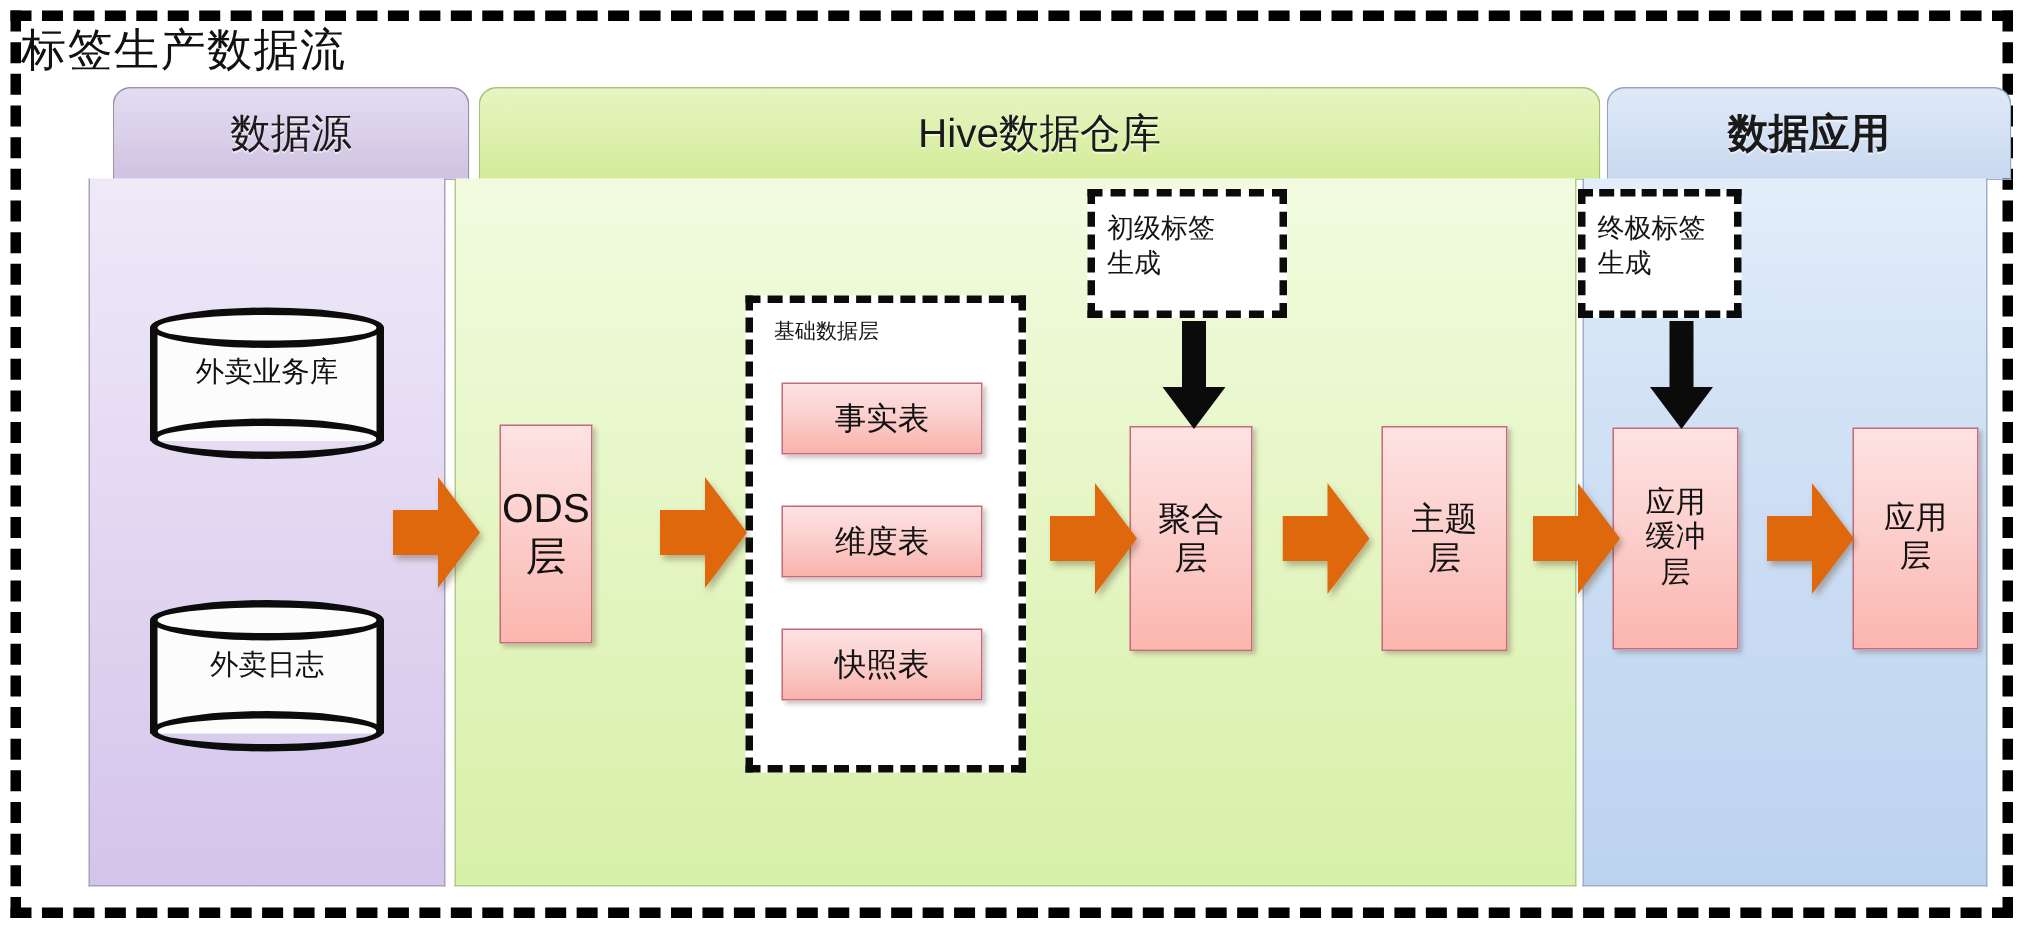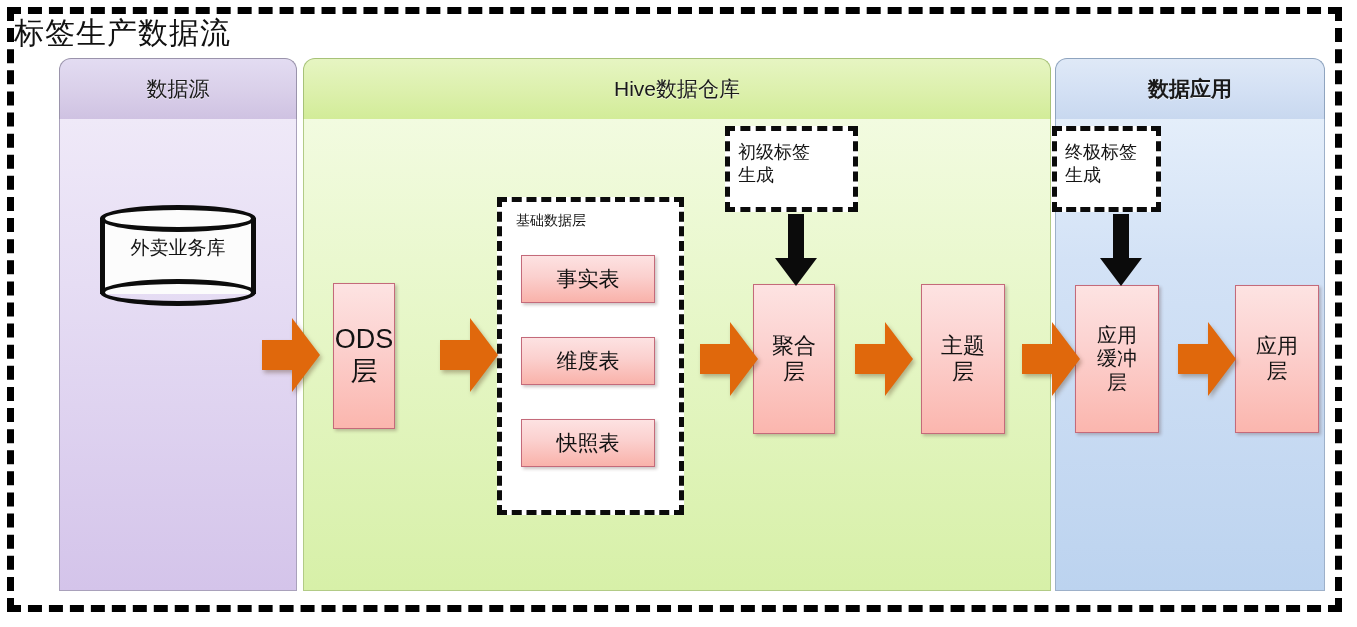--- a/index.html
+++ b/index.html
@@ -37,30 +37,30 @@
     white-space: nowrap;
   }
 
   
   .col {
     position: absolute;
     box-sizing: border-box;
   }
   .col-head {
     position: absolute;
-    left: 0;
+    left: 16px;
     top: 0;
     width: 100%;
     height: 62px;
     border-radius: 12px 12px 0 0;
     box-sizing: border-box;
     display: flex;
     align-items: center;
     justify-content: center;
-    font-size: 21px;
+    font-size: 27px;
     color: #1a1a1a;
     text-shadow: 0 1px 0 rgba(255,255,255,.6);
     text-align: right;
   }
   .col-body {
     position: absolute;
     left: 0;
     top: 61px;
     width: 100%;
     bottom: 0;
@@ -254,20 +254,26 @@
     <div class="col-body"></div>
   </div>
 
   <div class="cylinder" id="cyl-biz">
     <div class="cyl-body"></div>
     <div class="cyl-bottom"></div>
     <div class="cyl-top"></div>
     <div class="cyl-label">外卖业务库</div>
   </div>
 
+  <div class="cylinder" id="cyl-log">
+    <div class="cyl-body"></div>
+    <div class="cyl-bottom"></div>
+    <div class="cyl-top"></div>
+    <div class="cyl-label">外卖日志</div>
+  </div>
 
   <div class="col" id="col-hive">
     <div class="col-head">Hive数据仓库</div>
     <div class="col-body"></div>
   </div>
 
   <div class="col" id="col-app">
     <div class="col-head">数据应用</div>
     <div class="col-body"></div>
   </div>

